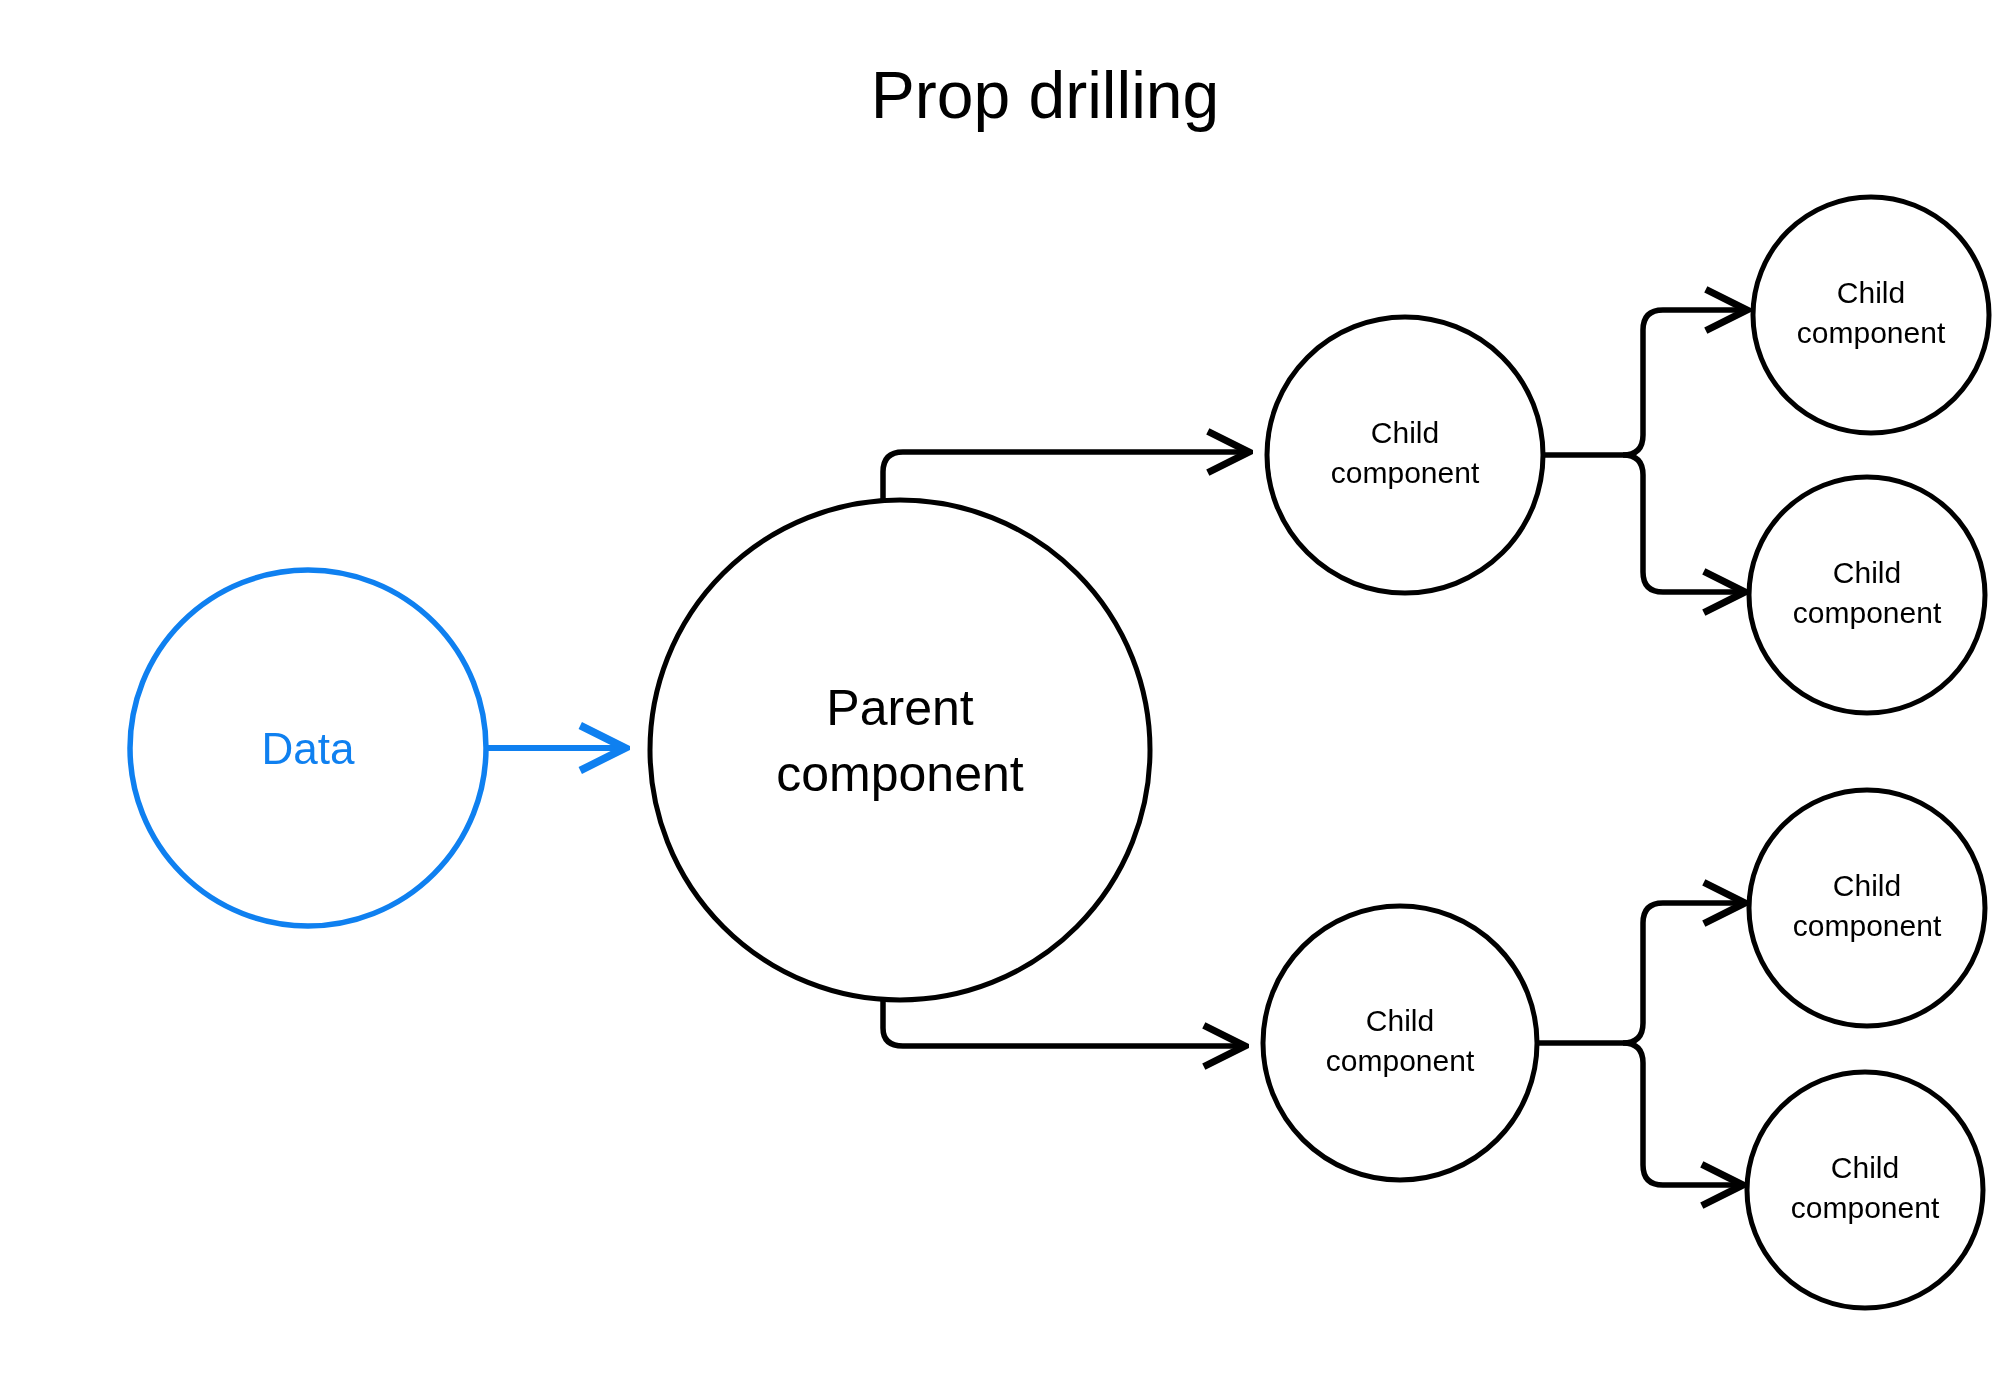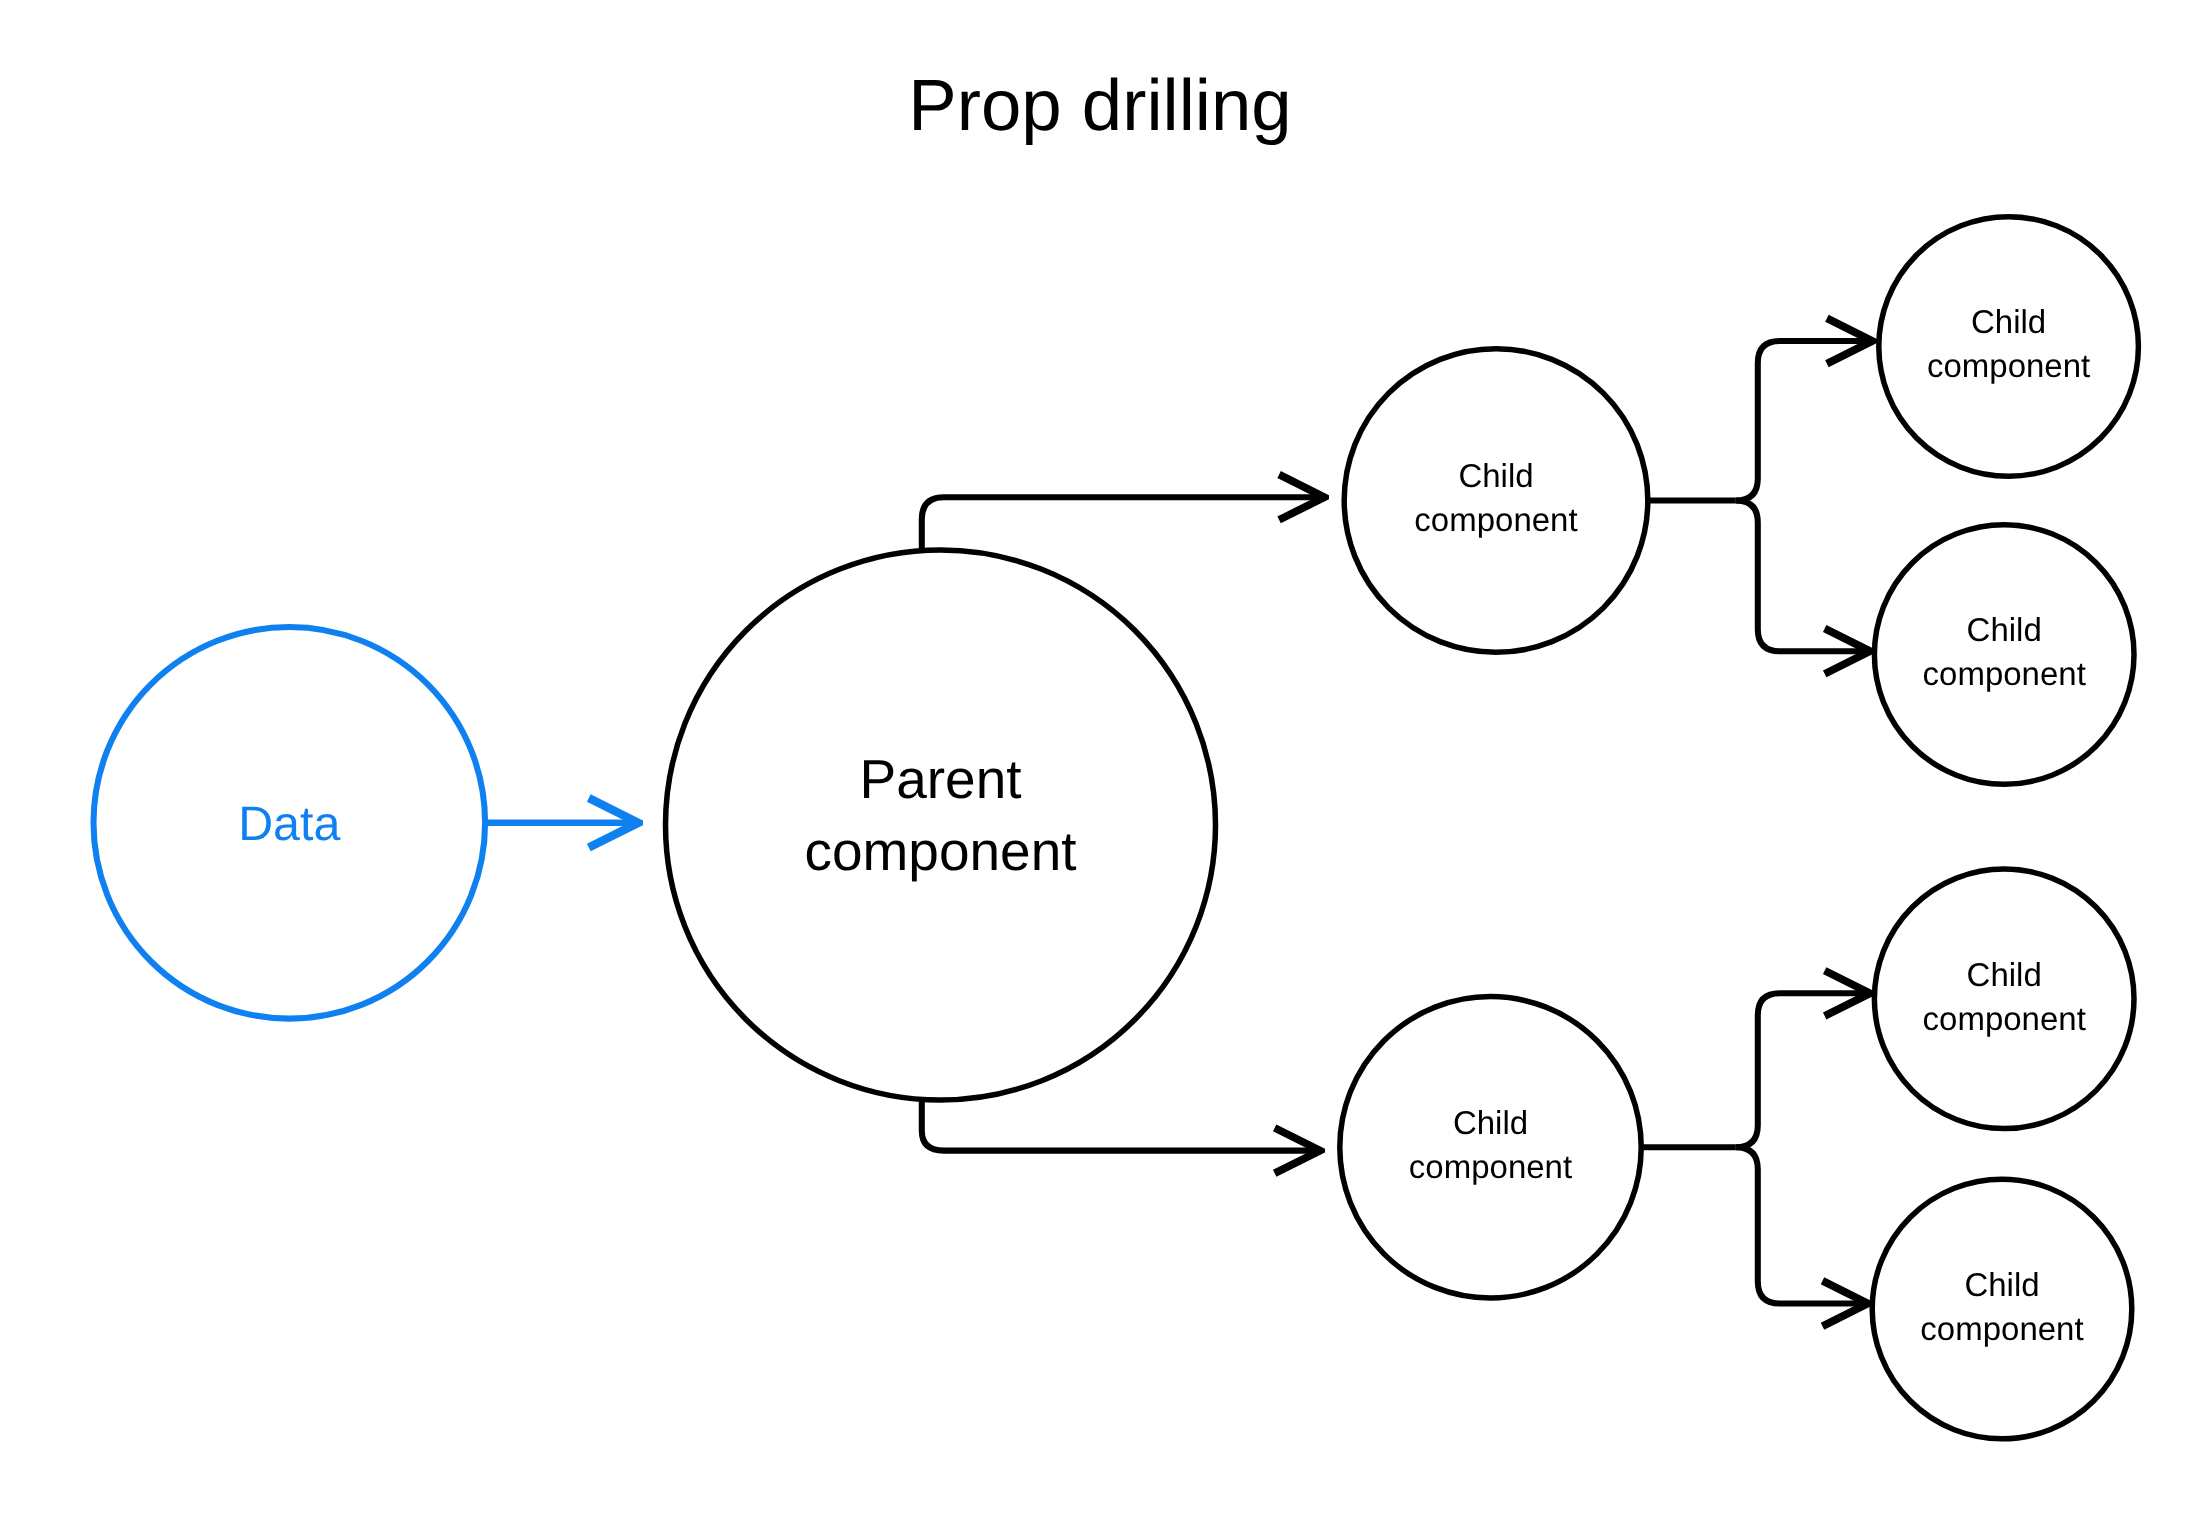--- a/index.html
+++ b/index.html
@@ -11,20 +11,21 @@
     width: 2000px;
     height: 1400px;
     font-family: "Liberation Sans", sans-serif;
     overflow: hidden;
   }
   #canvas {
     position: relative;
     width: 1872px;
     height: 1400px;
     background: #ffffff;
+    margin-left: 45px;
   }
   #diagram-svg {
     position: absolute;
     left: 0;
     top: 0;
     width: 2000px;
     height: 1400px;
   }
   .node-circle {
     fill: #ffffff;

